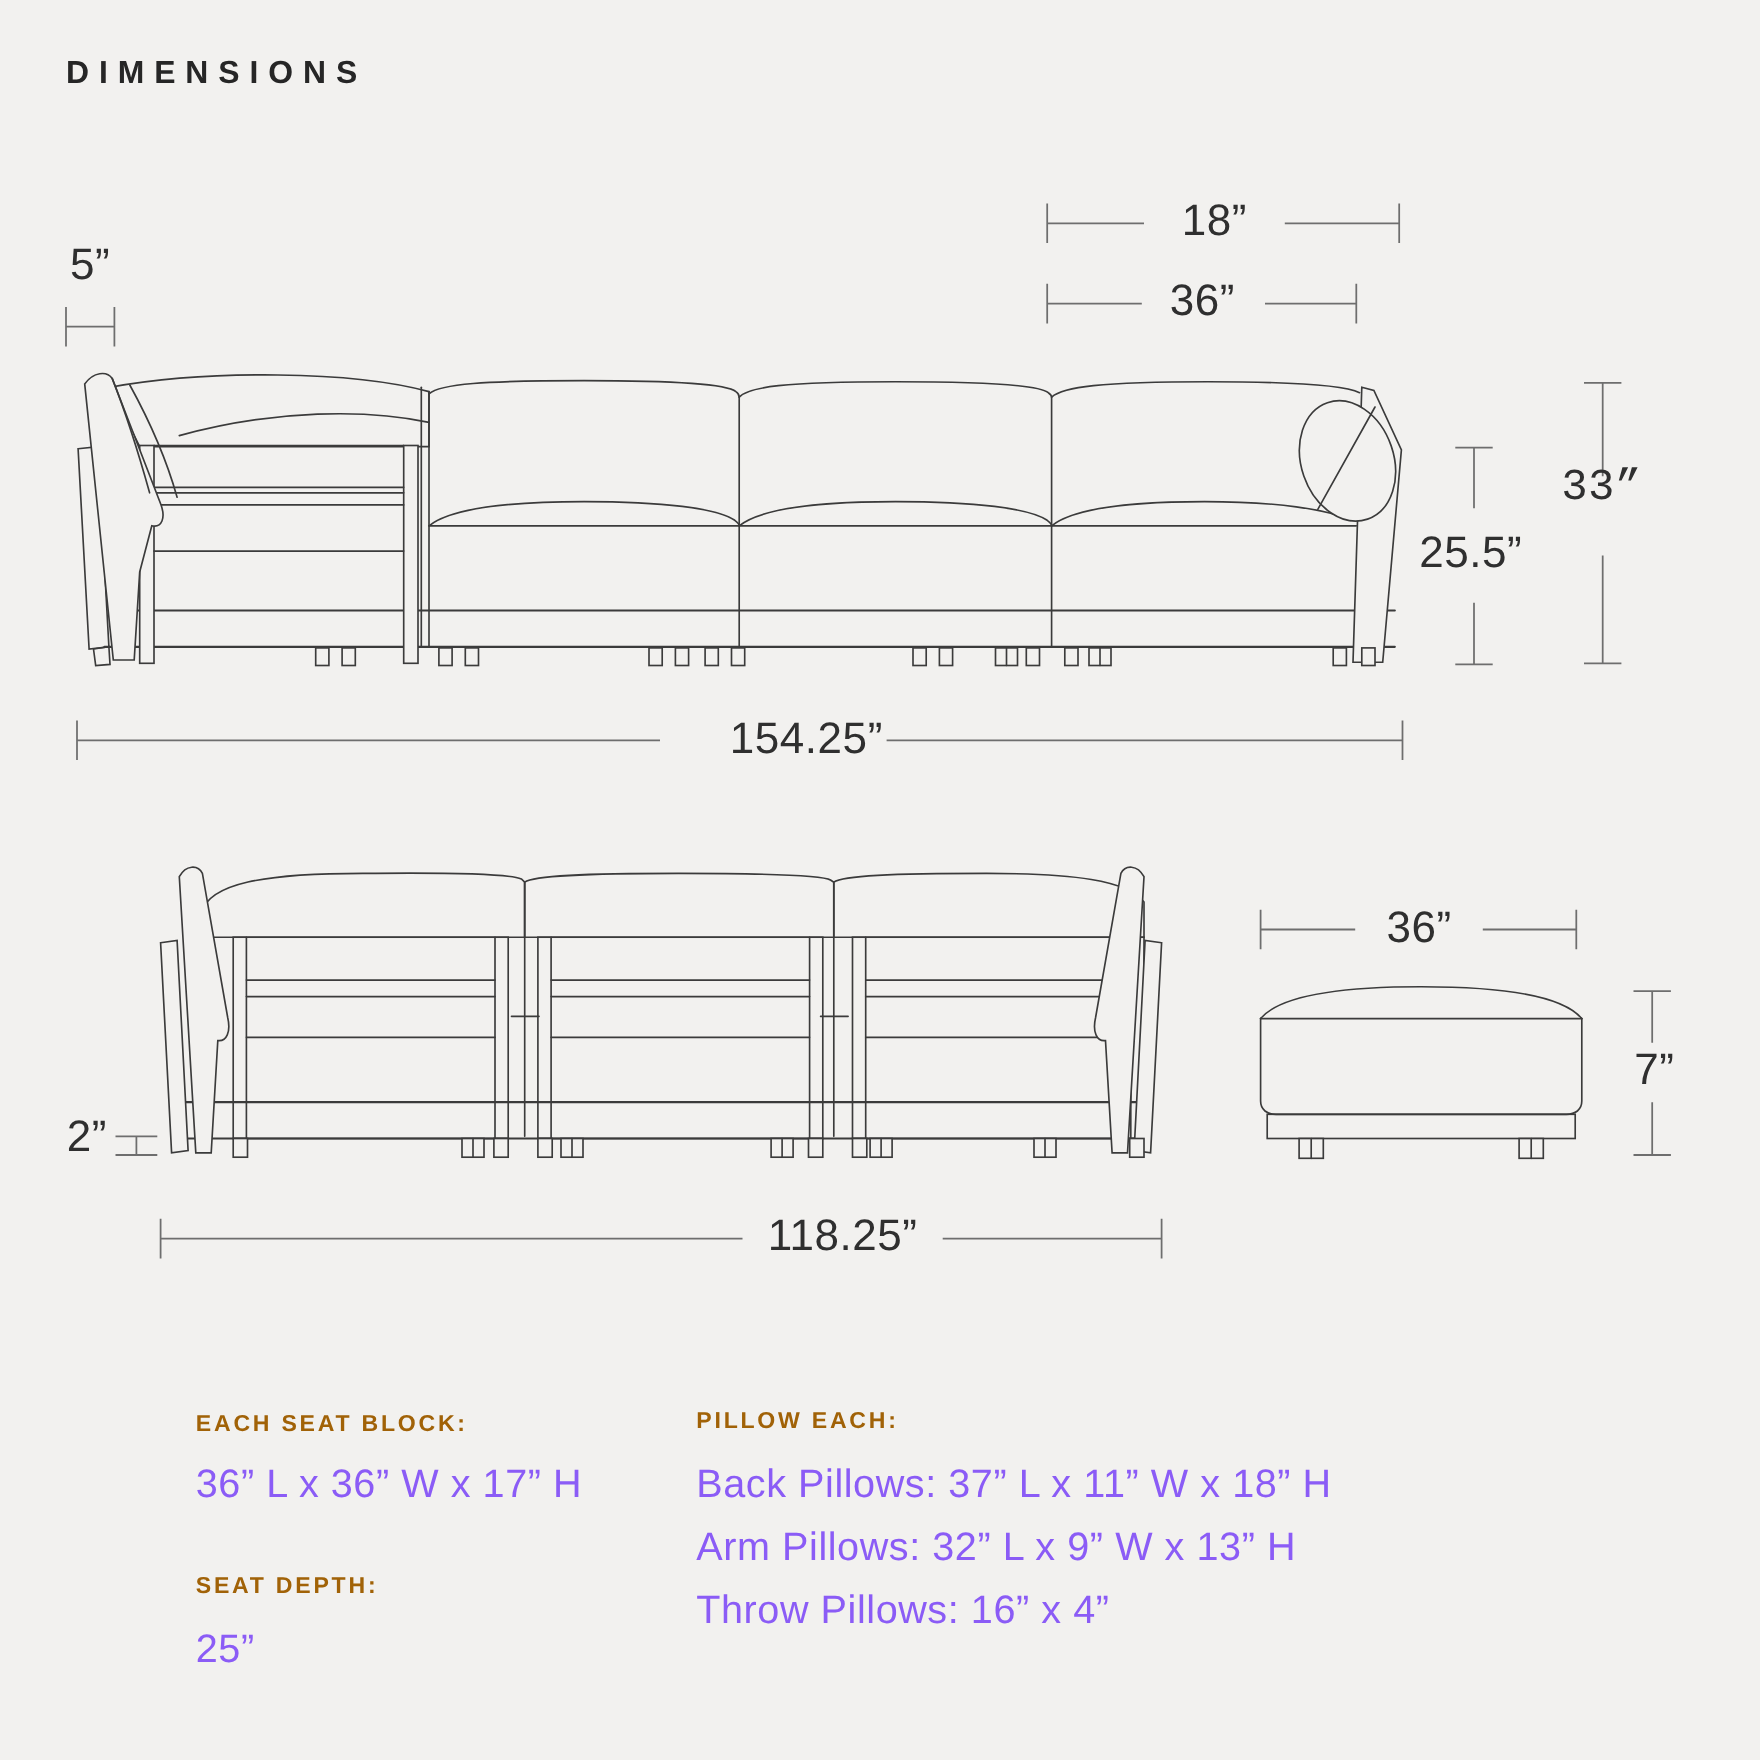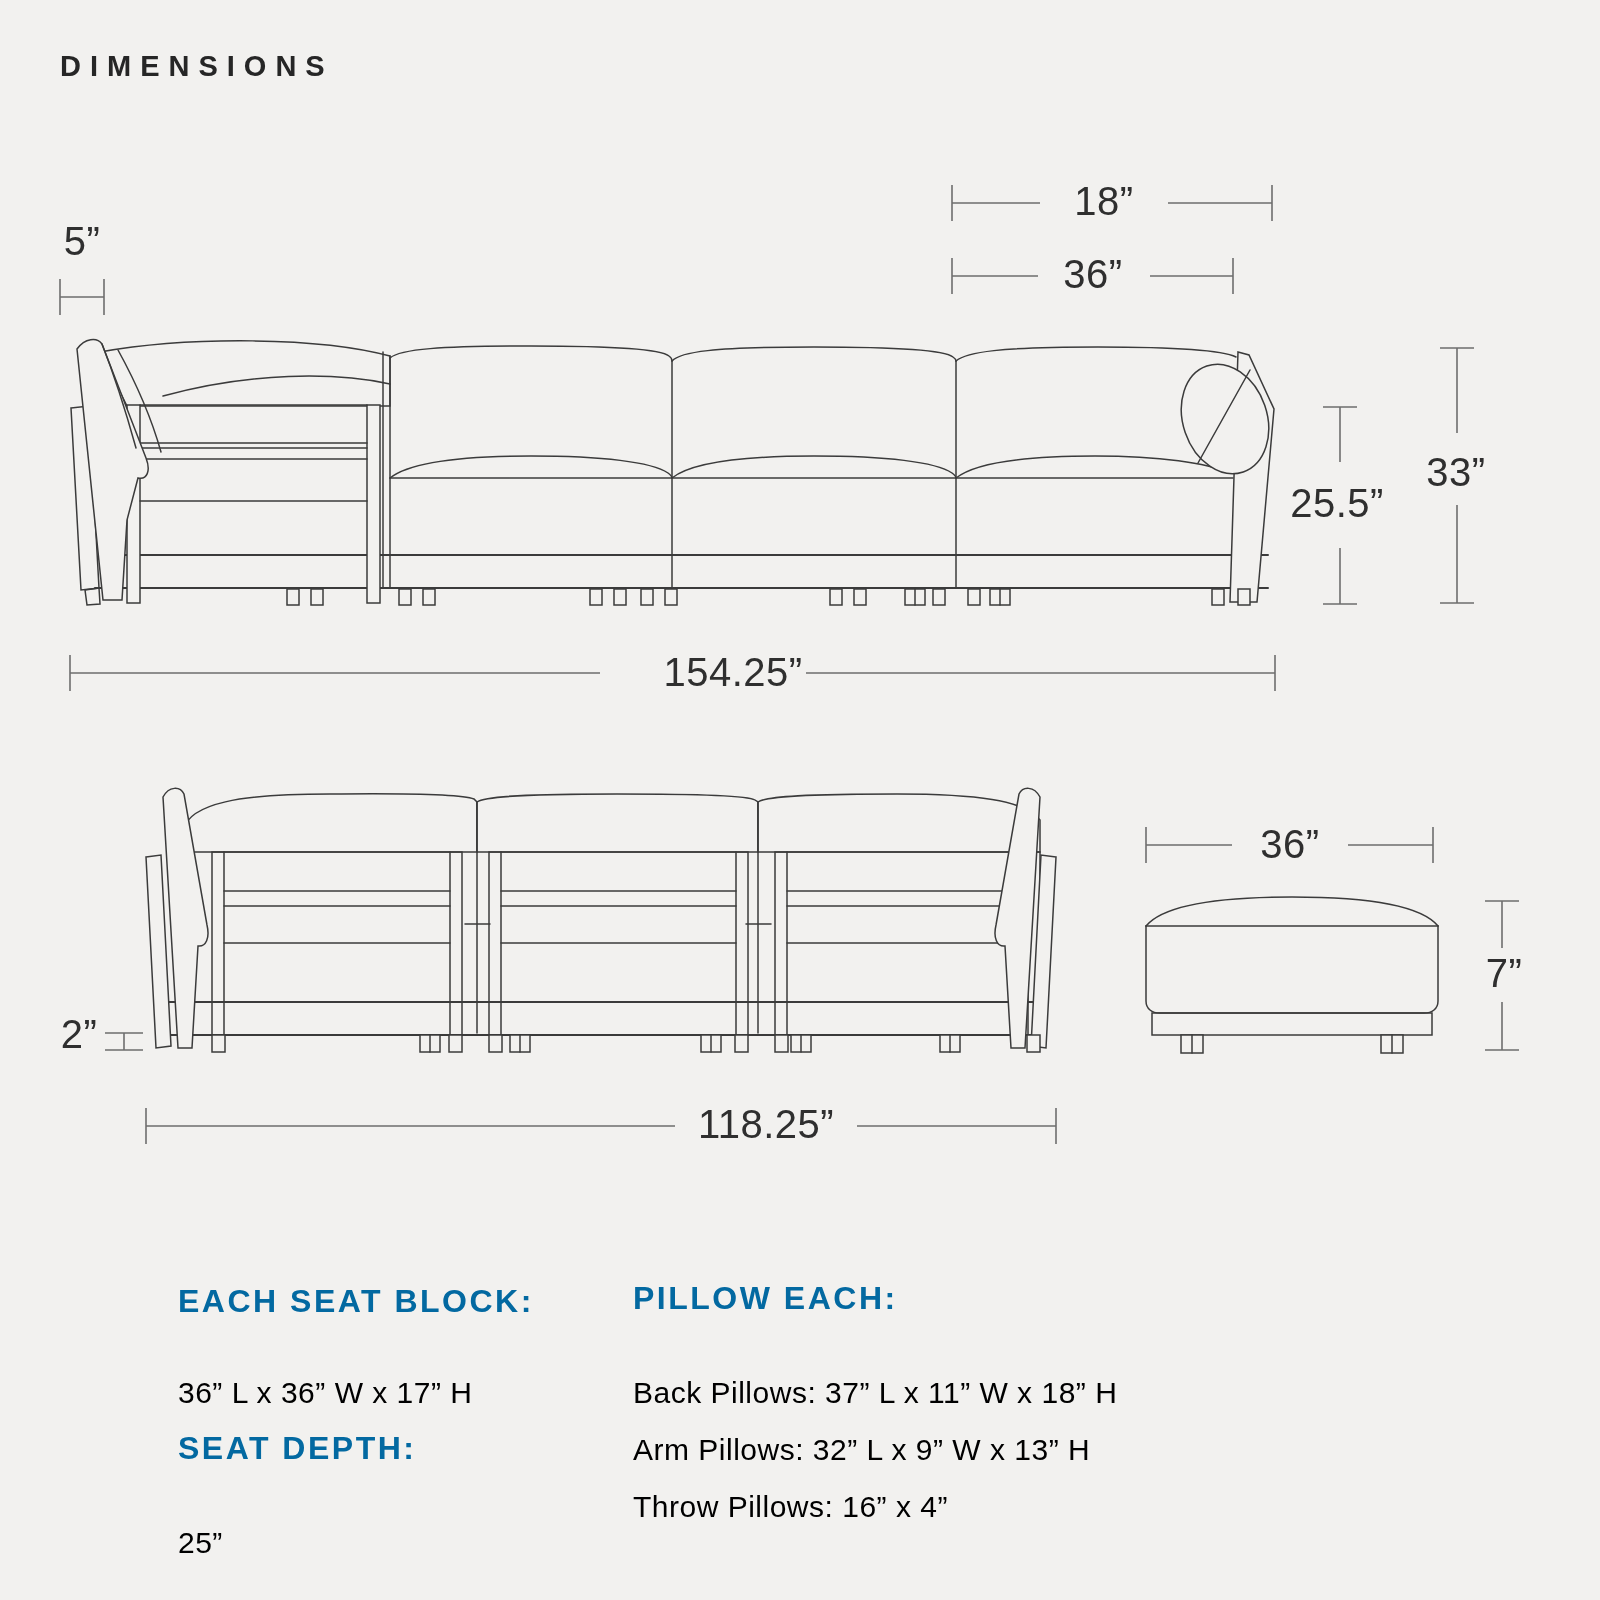--- a/index.html
+++ b/index.html
@@ -17,26 +17,26 @@
     position:absolute;left:60px;top:50px;
     font-size:29px;font-weight:700;letter-spacing:9px;
     color:#262626;white-space:nowrap;
   }
   .dim-label{
     position:absolute;transform:translate(-50%,-50%);
     font-size:40px;font-weight:400;letter-spacing:0.5px;
     color:#2f2f2f;white-space:nowrap;
   }
   .spec-heading{
-    position:absolute;font-size:32px;font-weight:700;
-    letter-spacing:2.5px;color:#0369a1;white-space:nowrap;
+    position:absolute;font-size:21px;font-weight:700;
+    letter-spacing:2.5px;color:#a16207;white-space:nowrap;
   }
   .spec-value{
-    position:absolute;font-size:30px;font-weight:400;
-    letter-spacing:0.5px;color:#000000;white-space:nowrap;margin-top:48px;
+    position:absolute;font-size:36px;font-weight:400;
+    letter-spacing:0.5px;color:#8b5cf6;white-space:nowrap;
   }
 </style>
 </head>
 <body>
 
 <div class="canvas">
 
   <svg class="lineart" width="1600" height="1600" viewBox="0 0 1600 1600">
 
     <g stroke="#3b3b3b" stroke-width="1.5" fill="none" stroke-linecap="round">
@@ -178,21 +178,21 @@
       <path d="M1485,901 H1519 M1485,1050 H1519 M1502,901 V948 M1502,1002 V1050"></path>
     </g>
   </svg>
 
   <div class="page-title">DIMENSIONS</div>
 
   <div class="dim-label" style="left:82px;top:241px;">5”</div>
   <div class="dim-label" style="left:1104px;top:201px;">18”</div>
   <div class="dim-label" style="left:1093px;top:274px;">36”</div>
   <div class="dim-label" style="left:1337px;top:503px;">25.5”</div>
-  <div class="dim-label" style="left:1456px;top:472px;">33”</div>
+  <div class="dim-label" style="left:1456px;top:444px;font-family:Liberation Mono, monospace;">33”</div>
   <div class="dim-label" style="left:702px;top:672px;margin-left:31px;">154.25”</div>
   <div class="dim-label" style="left:79px;top:1034px;">2”</div>
   <div class="dim-label" style="left:766px;top:1124px;">118.25”</div>
   <div class="dim-label" style="left:1290px;top:844px;">36”</div>
   <div class="dim-label" style="left:1504px;top:973px;">7”</div>
 
   <div class="spec-heading" style="left:178px;top:1283px;">EACH SEAT BLOCK:</div>
   <div class="spec-value" style="left:178px;top:1328px;">36” L x 36” W x 17” H</div>
   <div class="spec-heading" style="left:178px;top:1430px;">SEAT DEPTH:</div>
   <div class="spec-value" style="left:178px;top:1478px;">25”</div>

